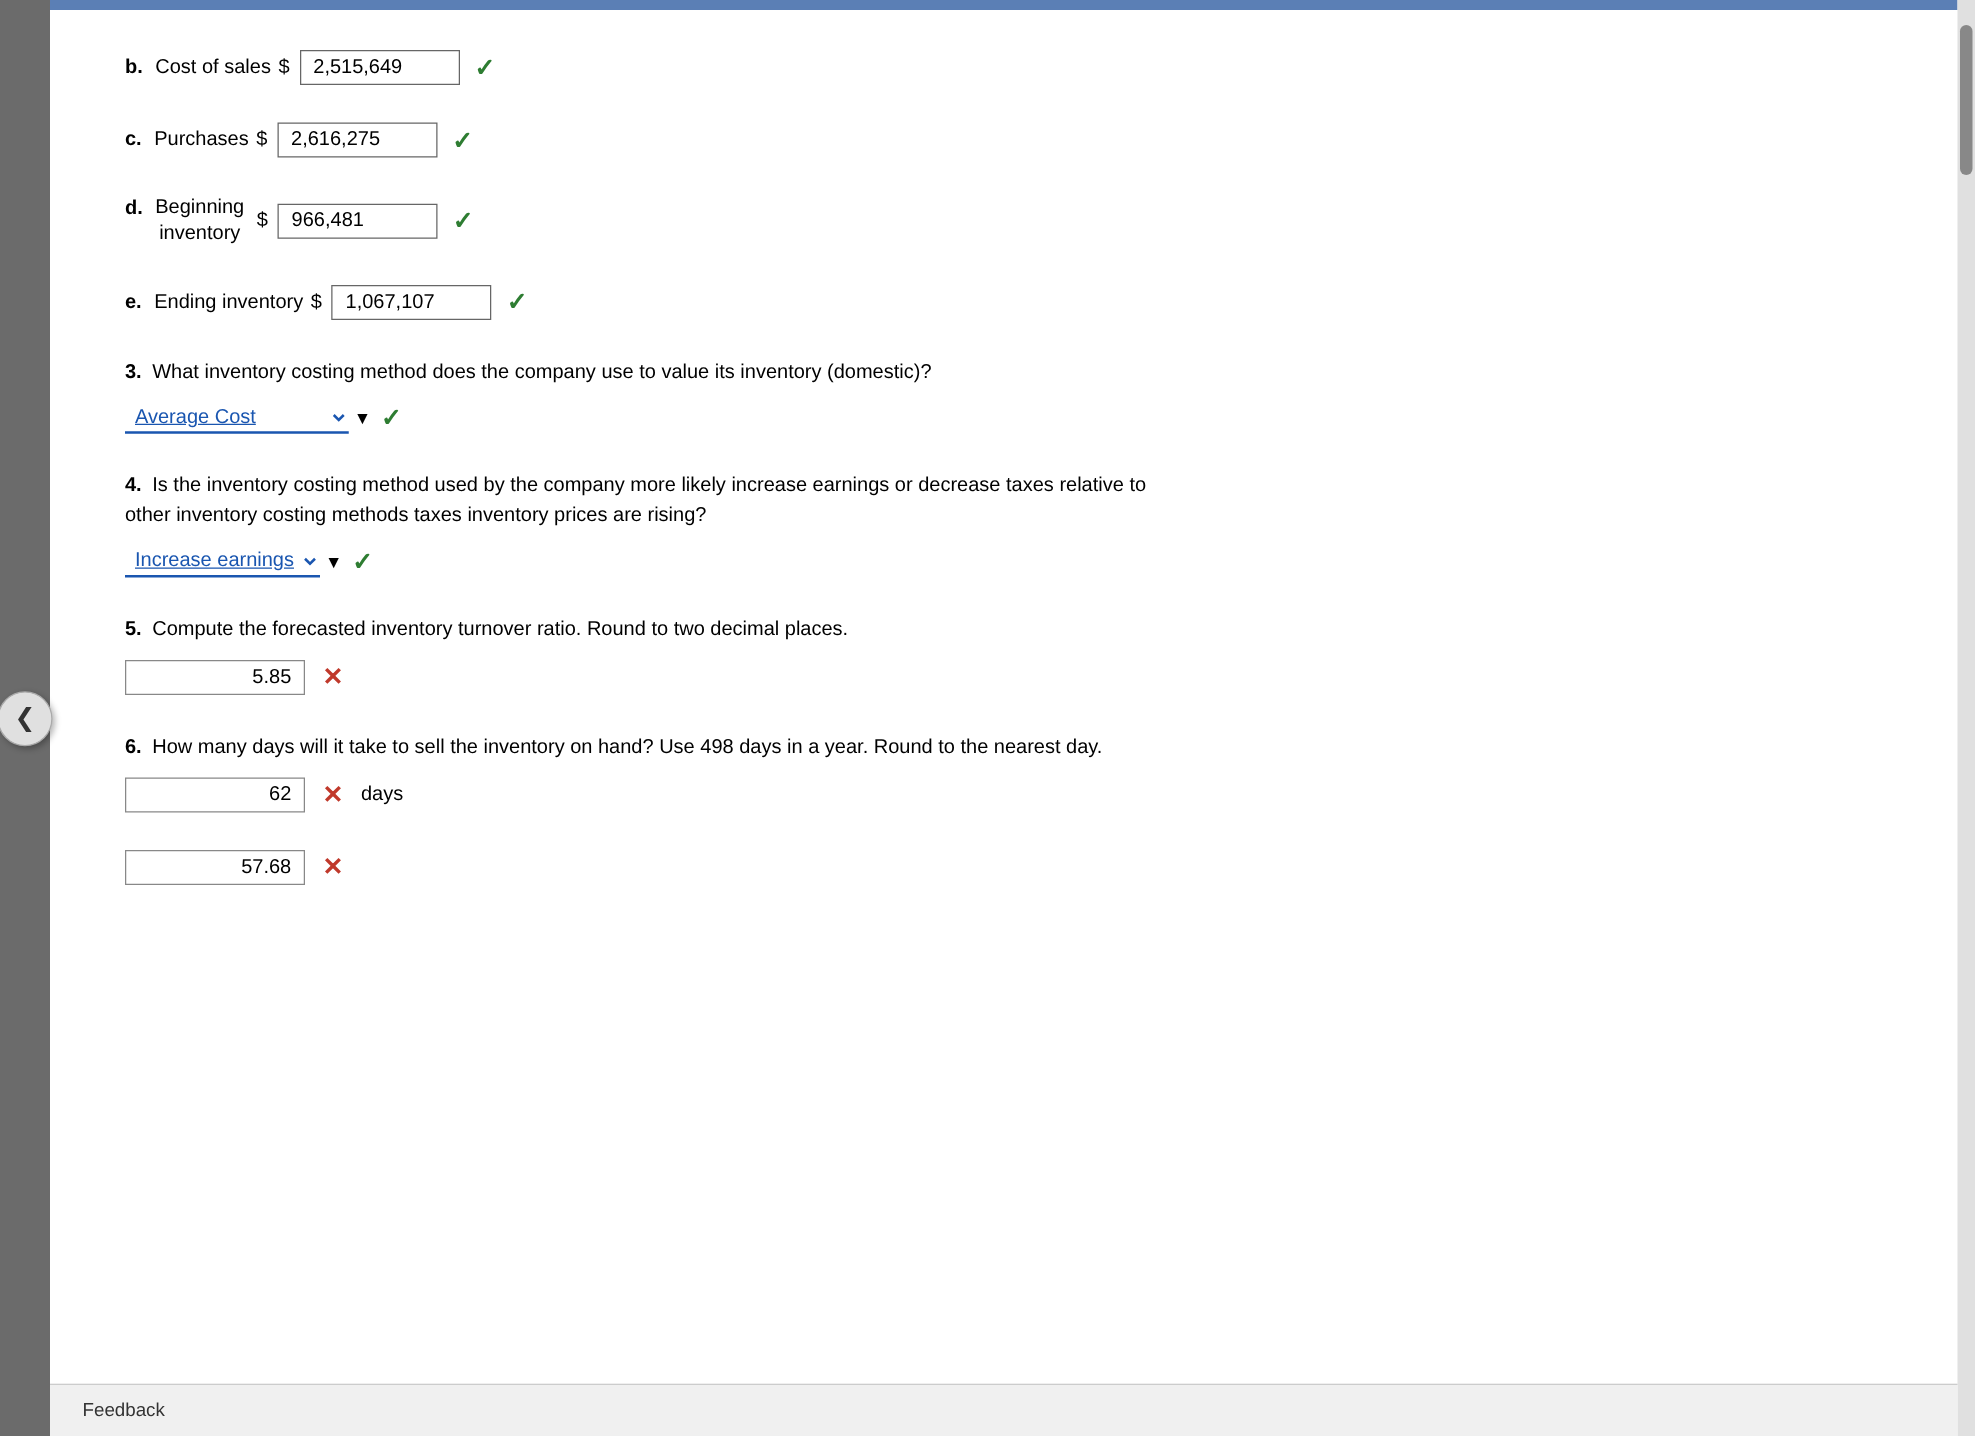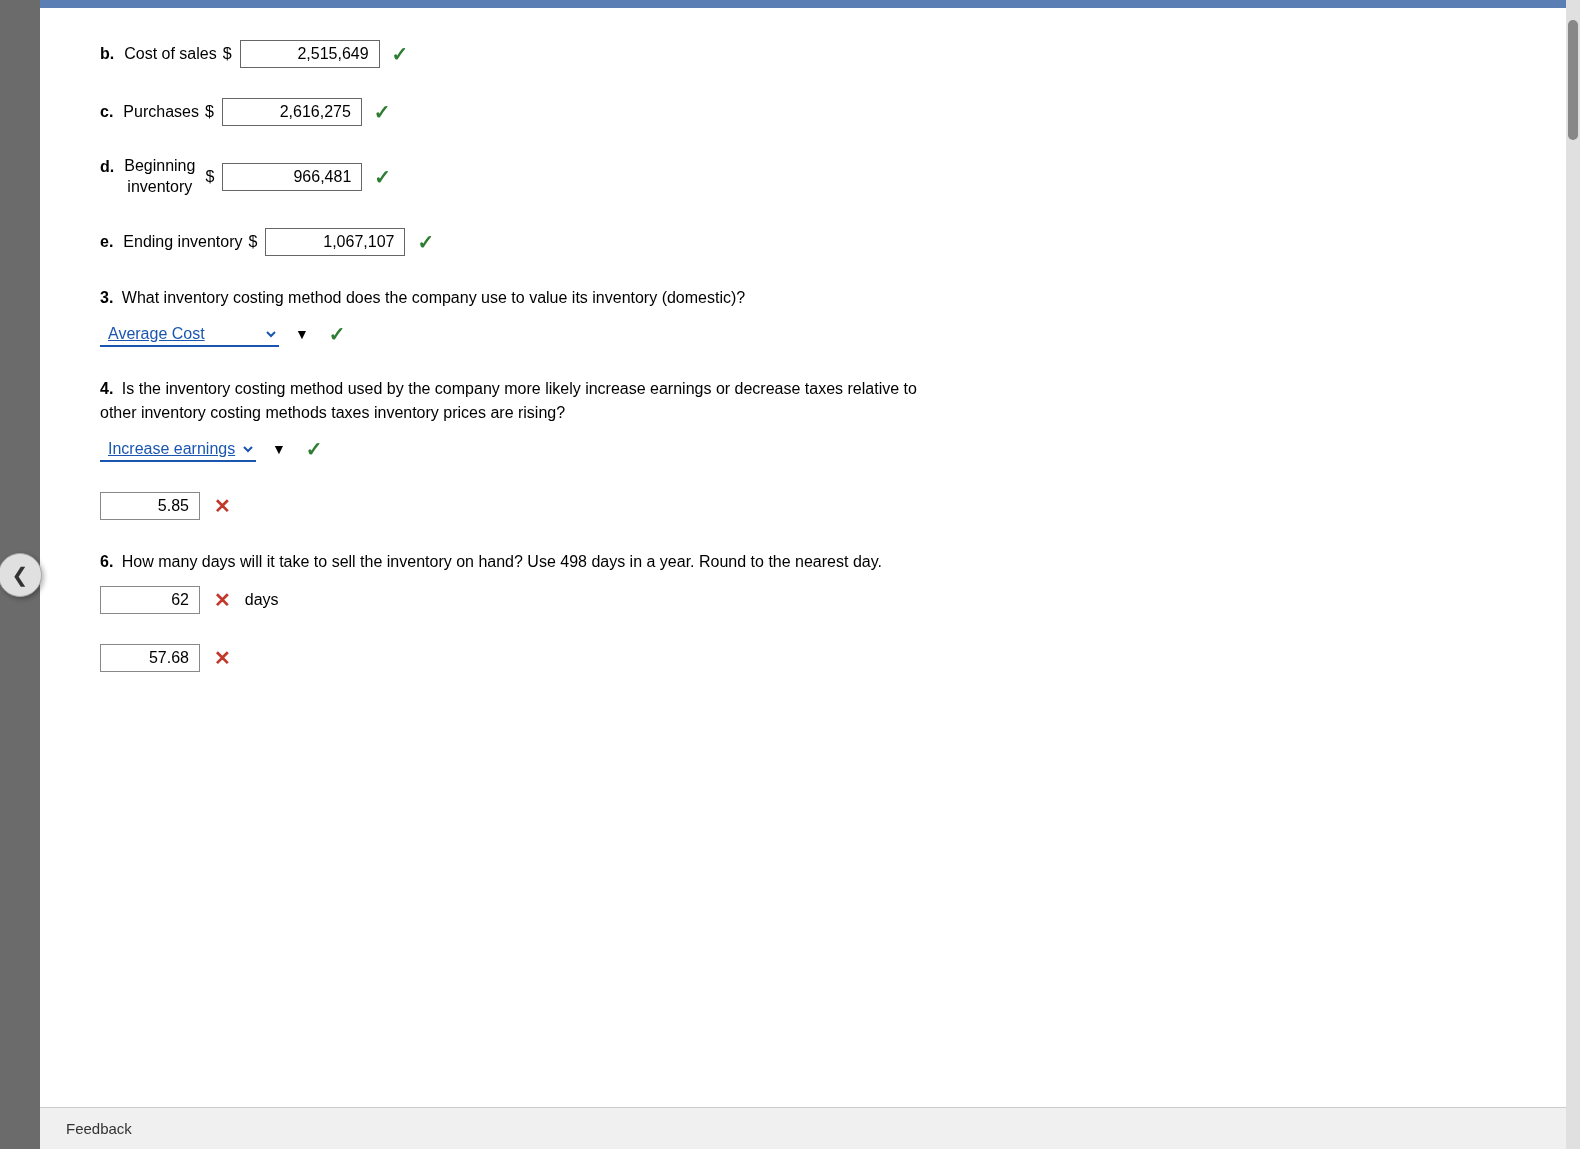--- a/index.html
+++ b/index.html
@@ -97,43 +97,43 @@
     .dollar-sign {
       font-size: 16px;
       color: #000;
       margin-right: 2px;
     }
 
     .input-field {
       border: 1px solid #666;
       padding: 4px 10px;
       font-size: 16px;
-      text-align: right;
-      width: 140px;
+      text-align: left;
+      width: 128px;
       font-family: Arial, sans-serif;
     }
 
     .check-icon {
       color: #2e7d32;
       font-size: 20px;
       font-weight: bold;
       margin-left: 6px;
     }
 
     .x-icon {
       color: #c0392b;
       font-size: 20px;
       font-weight: bold;
       margin-left: 6px;
     }
 
     .dropdown-wrapper {
       display: flex;
       align-items: center;
-      gap: 14px;
+      gap: 2px;
     }
 
     .dropdown-select {
       border: none;
       border-bottom: 2px solid #1a56b0;
       color: #1a56b0;
       font-size: 16px;
       font-family: Arial, sans-serif;
       text-decoration: underline;
       background: transparent;
@@ -162,21 +162,21 @@
     }
 
     .answer-row {
       display: flex;
       align-items: center;
       gap: 8px;
       margin-bottom: 8px;
     }
 
     .small-input {
-      width: 100px;
+      width: 144px;
       border: 1px solid #888;
       padding: 4px 10px;
       font-size: 16px;
       text-align: right;
       font-family: Arial, sans-serif;
     }
 
     .feedback-bar {
       background: #f0f0f0;
       border-top: 1px solid #ccc;
@@ -294,20 +294,24 @@
           <option value="Increase earnings" selected="">Increase earnings</option>
           <option value="Decrease taxes">Decrease taxes</option>
           <option value="Neither">Neither</option>
         </select>
         <span class="dropdown-arrow">▼</span>
         <span class="check-icon">✓</span>
       </div>
     </div>
 
     <div class="question-block">
+      <div class="multiline-question">
+        <span class="question-label">5.</span>
+        <span>Compute the forecasted inventory turnover ratio. Round to two decimal places.</span>
+      </div>
       <div class="answer-row">
         <input class="small-input" type="text" value="5.85" style="">
         <span class="x-icon">✕</span>
       </div>
     </div>
 
     <div class="question-block">
       <div class="multiline-question">
         <span class="question-label">6.</span>
         <span>How many days will it take to sell the inventory on hand? Use 498 days in a year. Round to the nearest day.</span>

